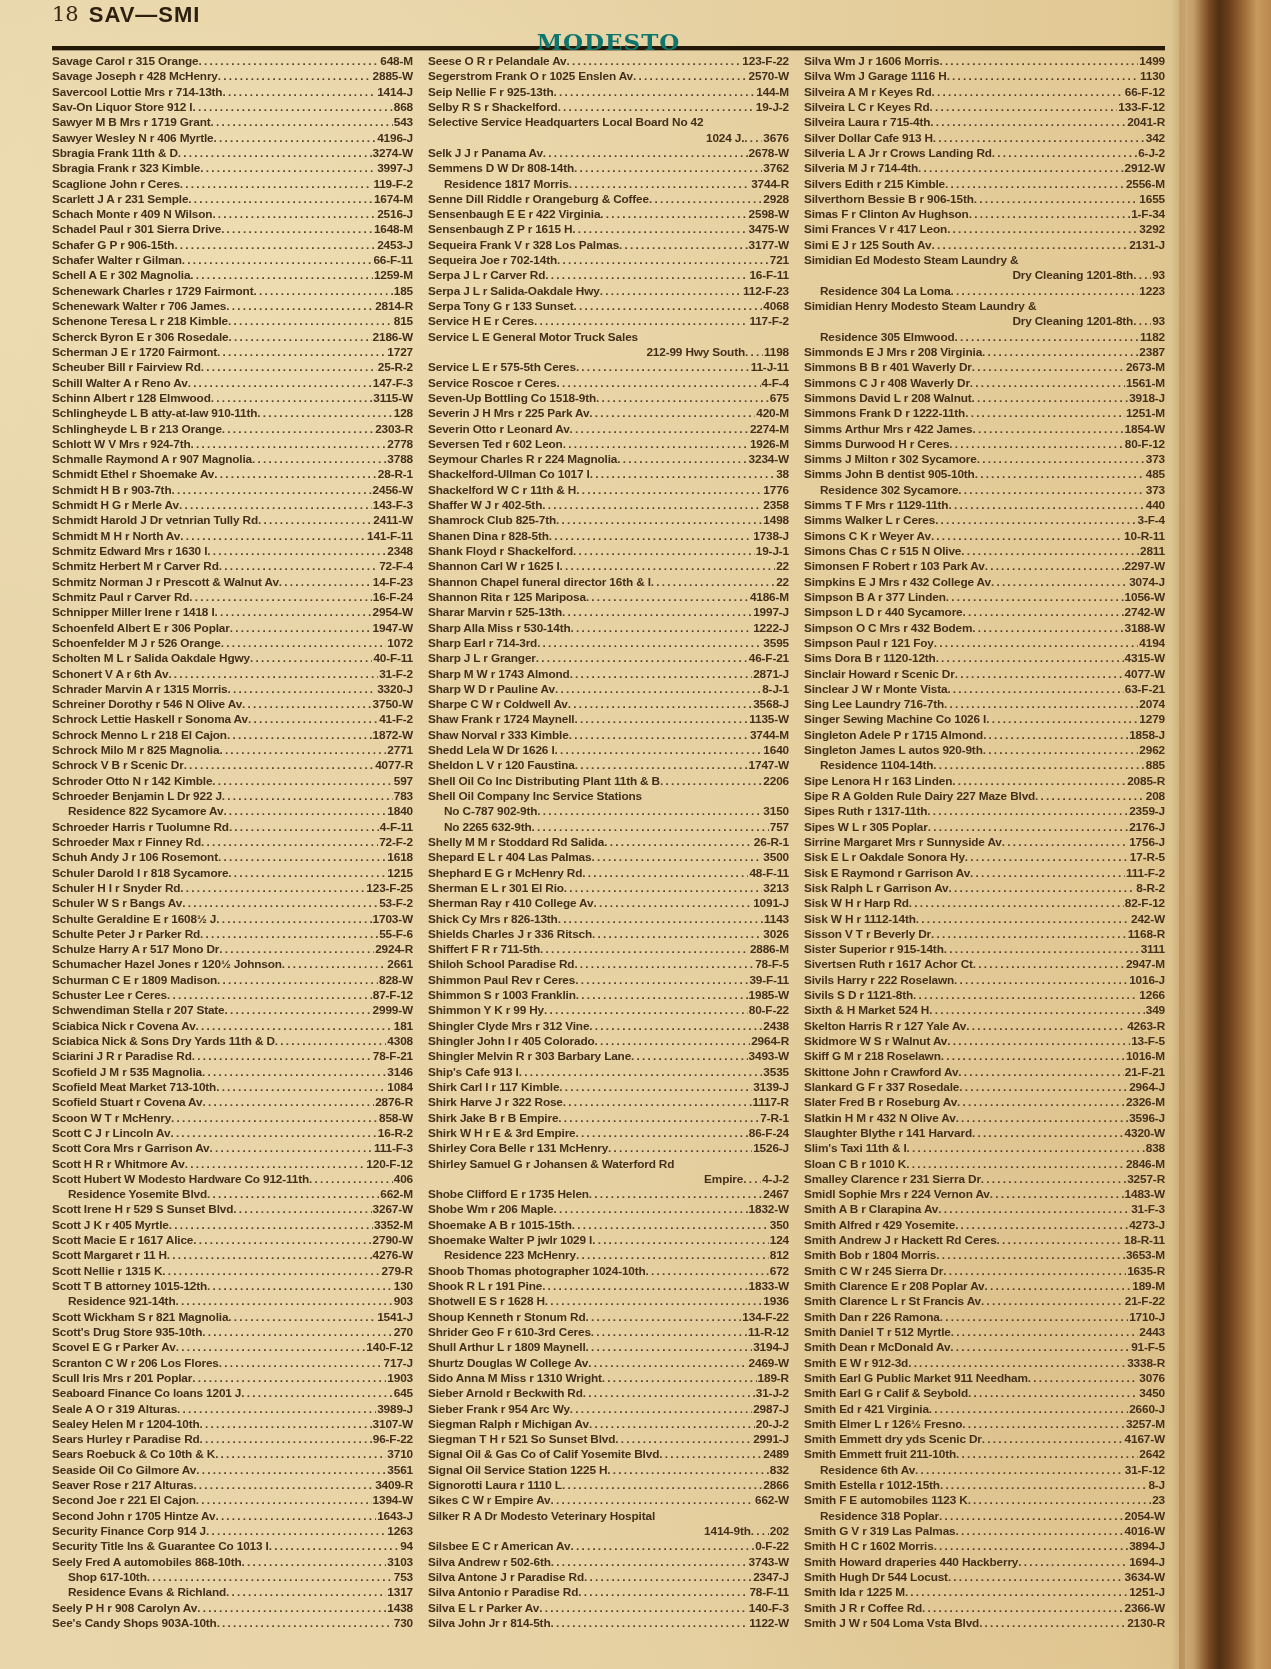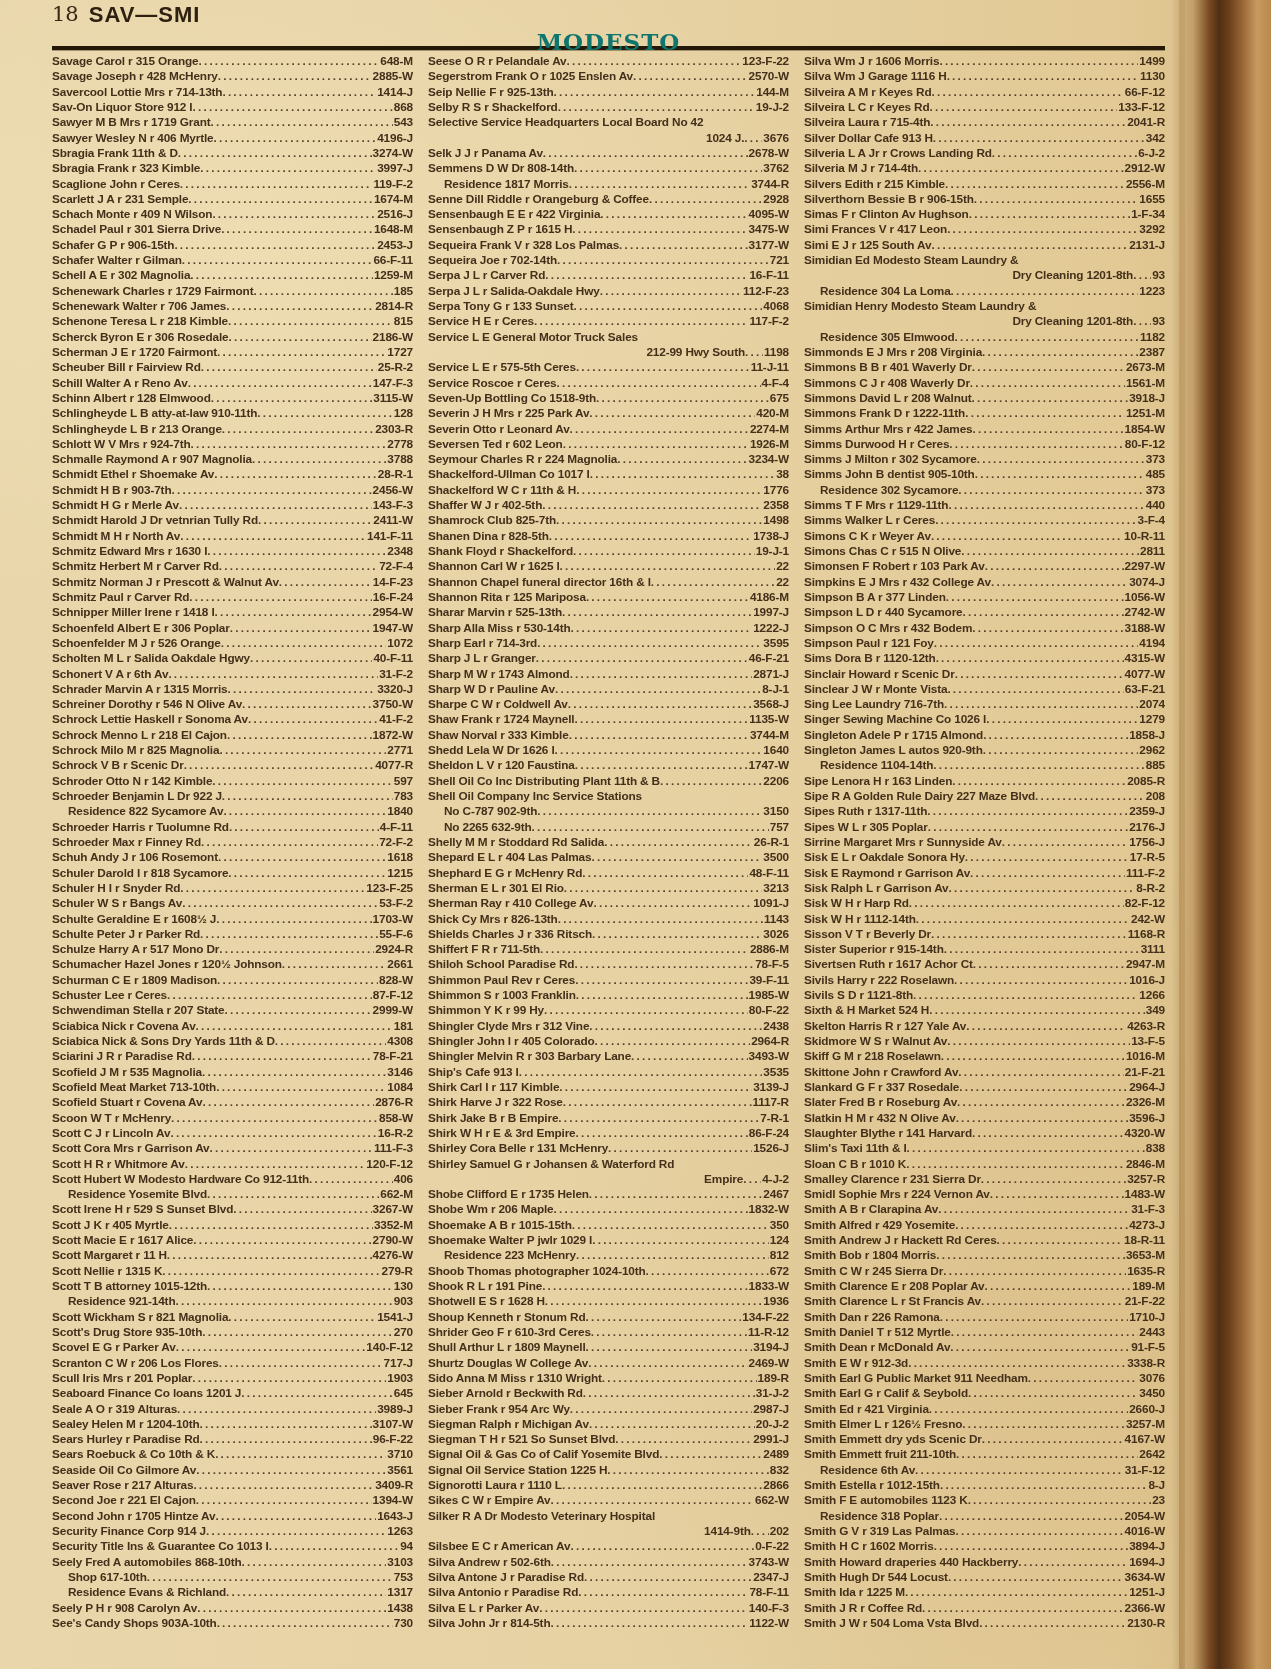--- a/index.html
+++ b/index.html
@@ -615,21 +615,21 @@
             <span class="n">3744-R</span>
           </div>
           <div class="entry">
             <span class="t">Senne Dill Riddle r Orangeburg &amp; Coffee</span>
             <span class="leader"></span>
             <span class="n">2928</span>
           </div>
           <div class="entry">
             <span class="t">Sensenbaugh E E r 422 Virginia</span>
             <span class="leader"></span>
-            <span class="n">4095-W</span>
+            <span class="n">2598-W</span>
           </div>
           <div class="entry">
             <span class="t">Sensenbaugh Z P r 1615 H</span>
             <span class="leader"></span>
             <span class="n">3475-W</span>
           </div>
           <div class="entry">
             <span class="t">Sequeira Frank V r 328 Los Palmas</span>
             <span class="leader"></span>
             <span class="n">3177-W</span>

